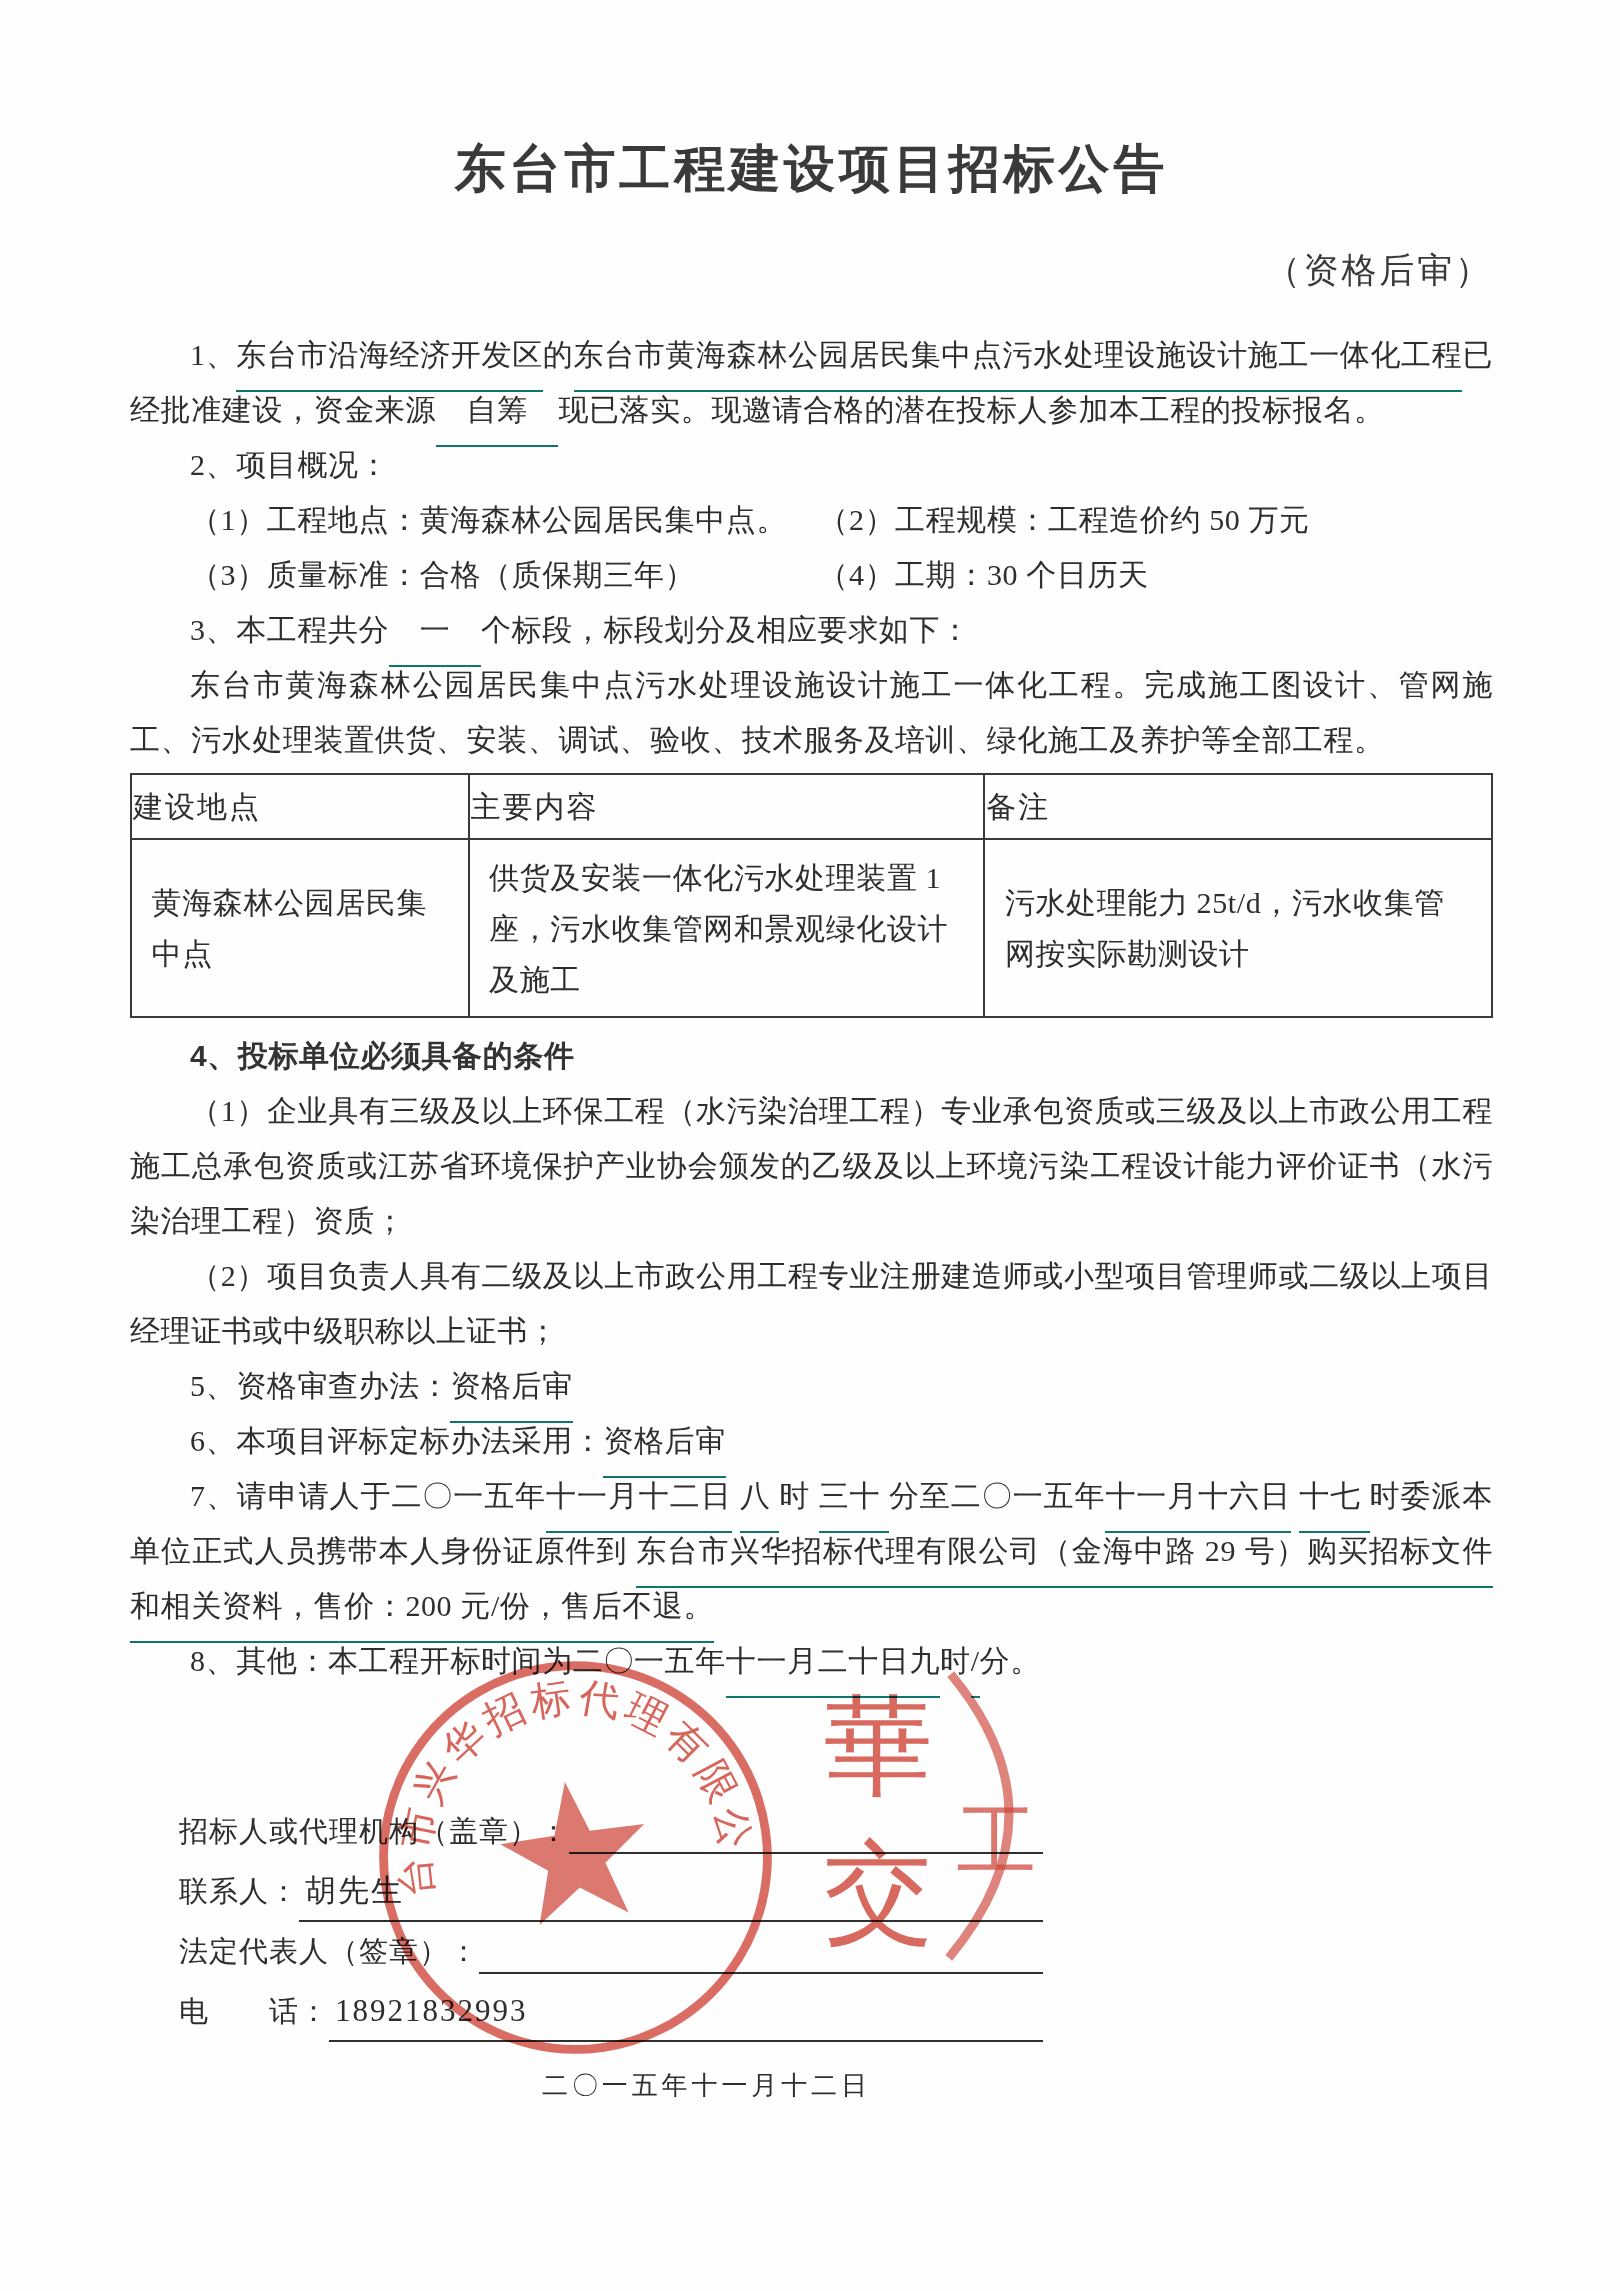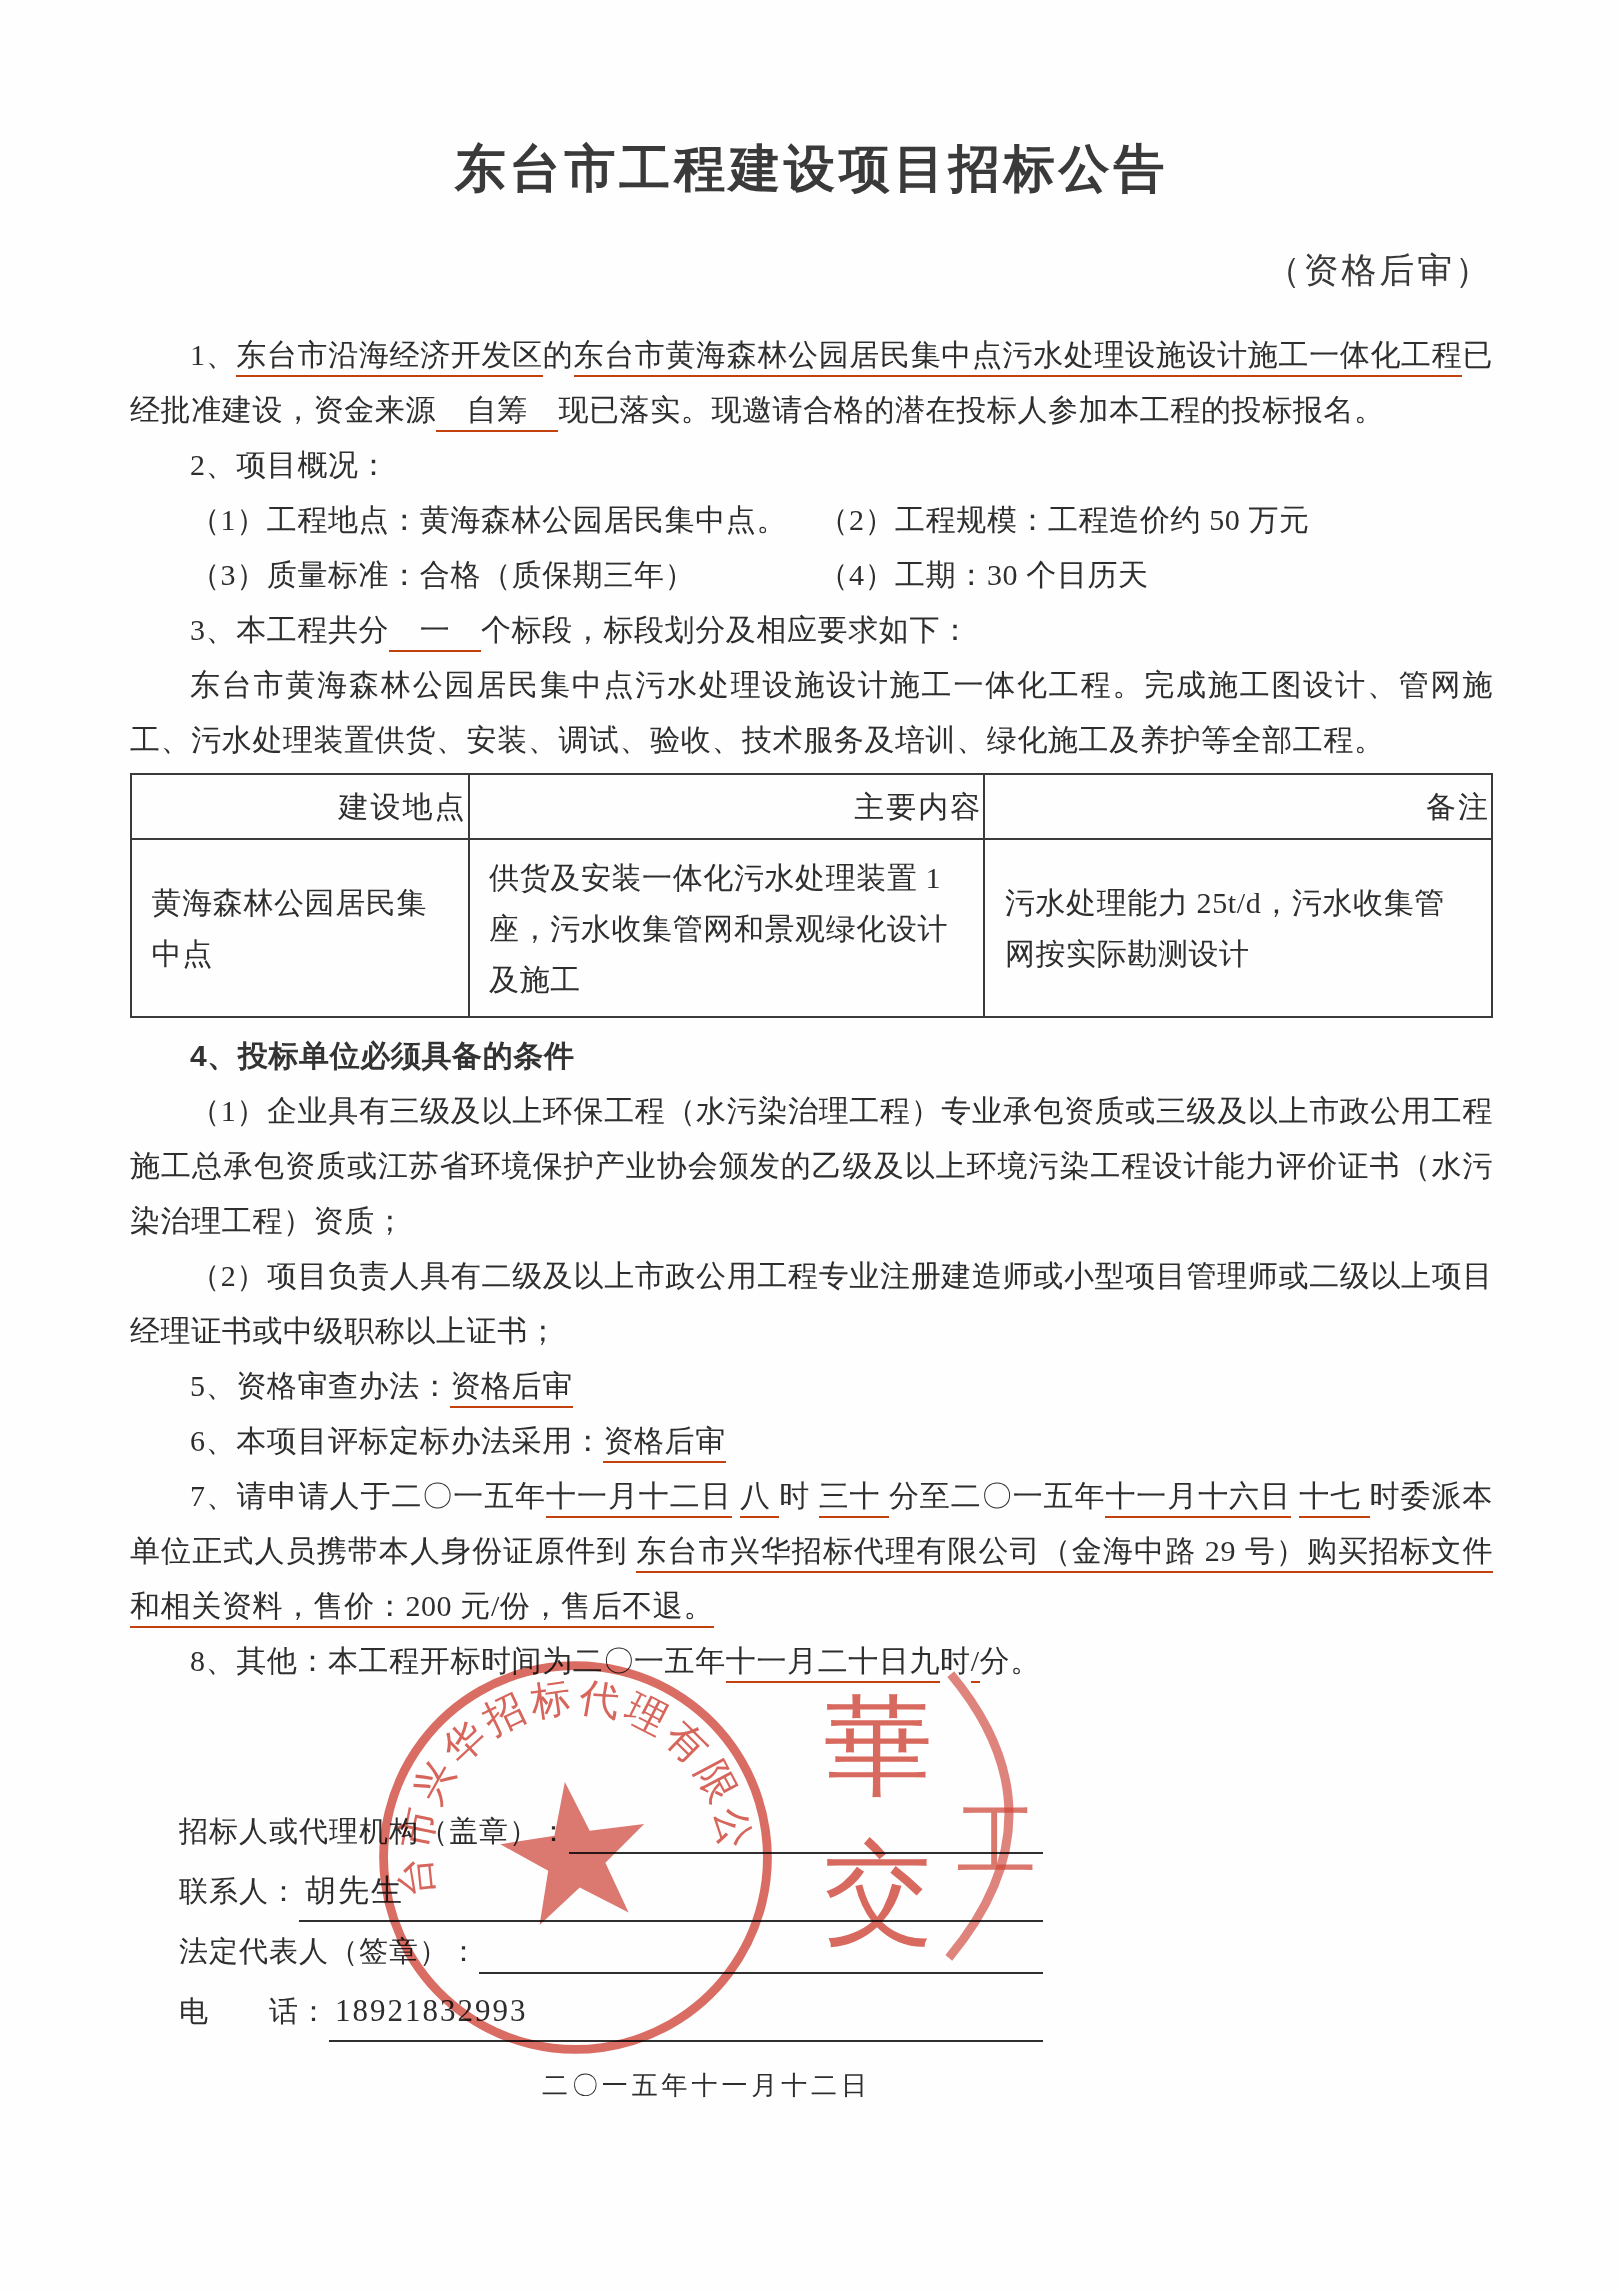--- a/index.html
+++ b/index.html
@@ -32,21 +32,21 @@
     color:#3a3a3a;
   }
   .body{
     margin-top:33px;
     font-size:30px;
     line-height:55px;
     letter-spacing:0.6px;
     text-align:justify;
   }
   .para{margin:0;text-indent:2em;}
-  .u{border-bottom:2px solid #c2410c;padding-bottom:4px;}
+  .u{border-bottom:2px solid #0f766e;padding-bottom:19px;}
   .two-col{display:flex;}
   .col-a{margin-left:2em;flex:0 0 calc(50.5% - 2em);}
   .col-b{flex:1;}
   .bold-heading{
     font-family:Liberation Sans, sans-serif;
     font-weight:700;
     color:#333;
   }
   table.lot{
     width:100%;
@@ -54,21 +54,21 @@
     margin:5.9px 0 9.8px 0;
     table-layout:fixed;
   }
   table.lot th,table.lot td{
     border:2.9px solid #3a3a3a;
     font-weight:normal;
     font-size:30px;
   }
   table.lot th{
     height:61px;
-    text-align:right;
+    text-align:left;
     letter-spacing:2px;
   }
   table.lot td{
     padding:11.8px 19.6px;
     line-height:51px;
     vertical-align:middle;
     text-align:left;
   }
   .c1{width:24.8%;}
   .c2{width:37.9%;}

